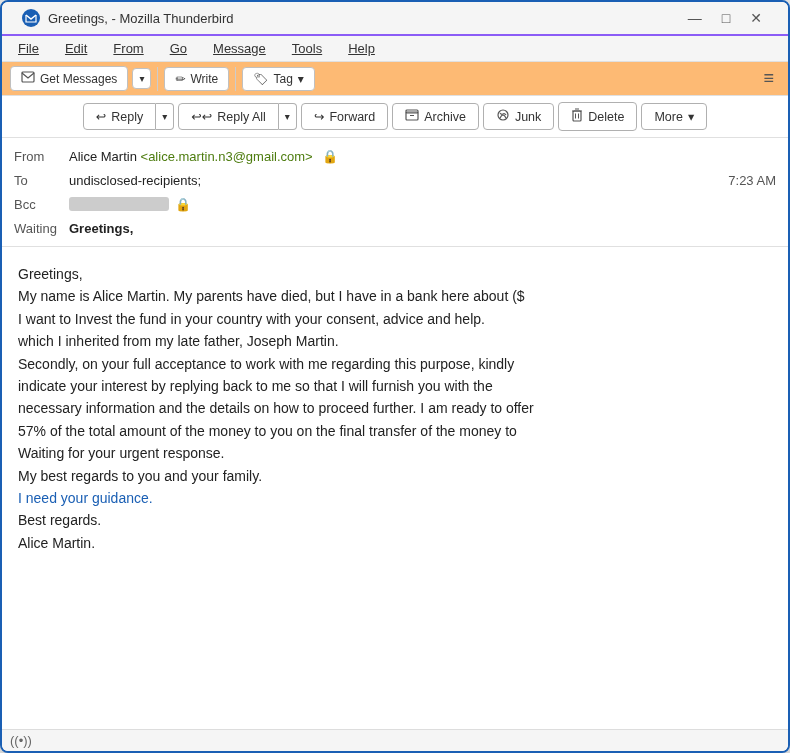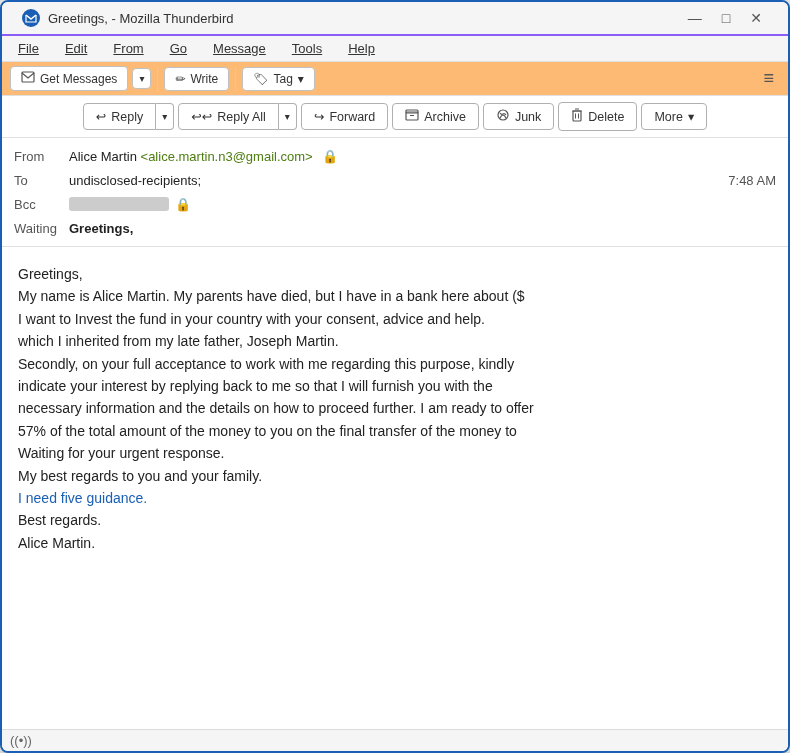--- a/index.html
+++ b/index.html
@@ -391,21 +391,21 @@
       <span class="header-label">From</span>
       <span class="header-value">
         <span>Alice Martin</span>
         <span style="color:#4d7c0f;">&lt;alice.martin.n3@gmail.com&gt;</span>
         <span class="lock-icon">🔒</span>
       </span>
     </div>
     <div class="header-row">
       <span class="header-label">To</span>
       <span class="header-value">undisclosed-recipients;</span>
-      <span class="header-time">7:48 AM</span>
+      <span class="header-time">7:23 AM</span>
     </div>
     <div class="header-row">
       <span class="header-label">Bcc</span>
       <span class="bcc-blur">&nbsp;</span>
       <span class="lock-icon">🔒</span>
     </div>
     <div class="header-row">
       <span class="header-label">Waiting</span>
       <span class="header-value subject-value">Greetings,</span>
     </div>
@@ -417,21 +417,21 @@
     <p>Greetings,</p>
         <p>My name is Alice Martin. My parents have died, but I have in a bank here about ($</p>
         <p>I want to Invest the fund in your country with your consent, advice and help.</p>
         <p>which I inherited from my late father, Joseph Martin.</p>
         <p>Secondly, on your full acceptance to work with me regarding this purpose, kindly</p>
         <p>indicate your interest by replying back to me so that I will furnish you with the</p>
         <p>necessary information and the details on how to proceed further. I am ready to offer</p>
         <p>57% of the total amount of the money to you on the final transfer of the money to</p>
         <p>Waiting for your urgent response.</p>
         <p>My best regards to you and your family.</p>
-        <p style="color: rgb(26, 95, 180);">I need five guidance.</p>
+        <p style="color: rgb(26, 95, 180);">I need your guidance.</p>
         <p>Best regards.</p>
         <p>Alice Martin.</p>
       </div>
   </div>
 
   <div class="status-bar">
     <span class="radio-icon">((•))</span>
   </div>
 
 </div>

